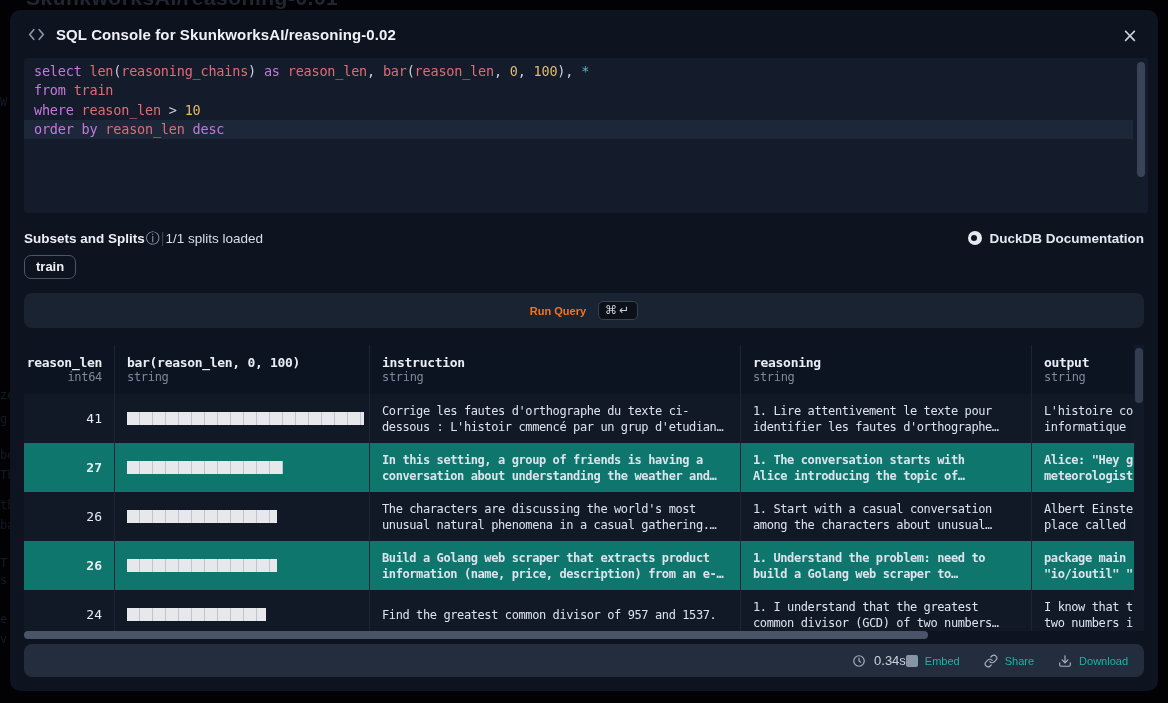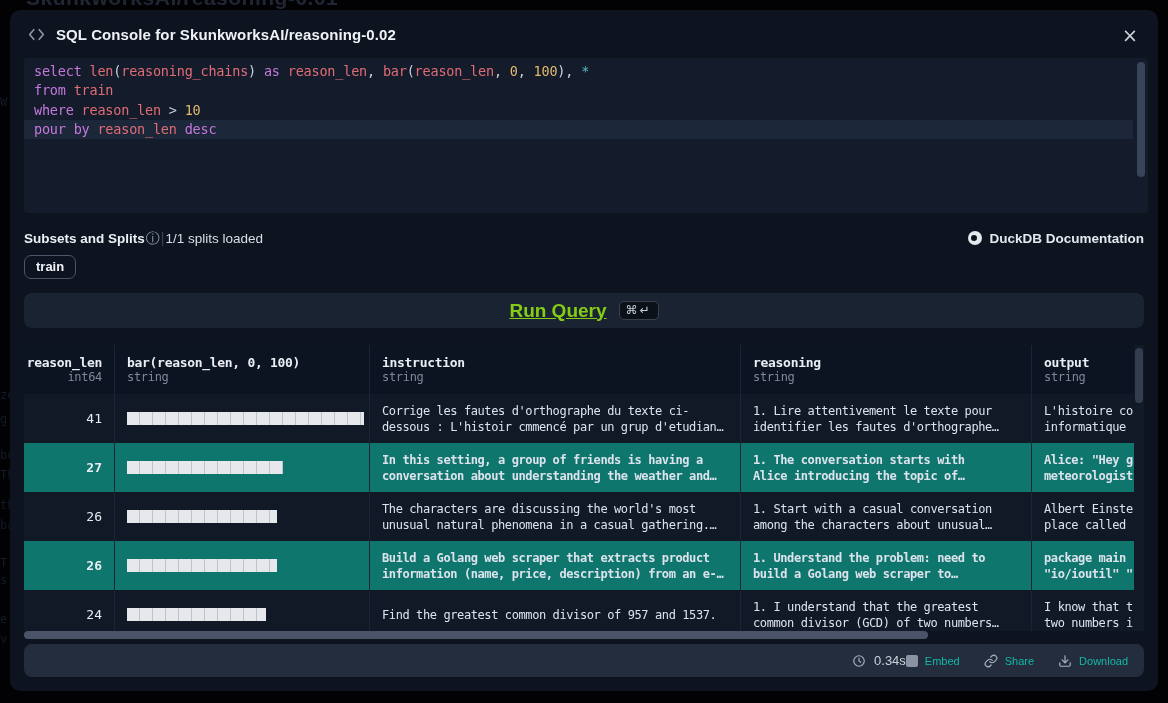--- a/index.html
+++ b/index.html
@@ -80,21 +80,21 @@
   .chip {
     border:1px solid #4c5668; border-radius:7px; padding:3px 11px 4px;
     font-size:13px; font-weight:bold; color:#eef1f6; background:transparent; cursor:pointer;
   }
   
   .run-bar {
     position:absolute; left:14px; top:283px; width:1120px; height:35px;
     background:#1a2332; border-radius:8px;
     display:flex; align-items:center; justify-content:center; gap:12px; cursor:pointer;
   }
-  .run-label { font-weight:bold; font-size:19px; color:#84cc16;text-decoration:underline; }
+  .run-label { font-weight:bold; font-size:11px; color:#f97316; }
   .kbd {
     background:#0c1018; border:1px solid #39424f; border-radius:5px;
     padding:1px 6px 2px; font-size:12px; color:#c8cfd9;
     font-family:"DejaVu Sans", sans-serif; letter-spacing:2px;
   }
   
   .table {
     position:absolute; left:14px; top:335px; width:1120px; height:294px;
     background:#0c1321; overflow:hidden;
     font-family:"DejaVu Sans Mono", monospace;
@@ -178,21 +178,21 @@
     </span>
     <span class="title">SQL Console for SkunkworksAI/reasoning-0.02</span>
     <button class="close-btn">×</button>
   </div>
 
   <div class="editor">
     <div id="editor-lines">
         <div class="code-line"><span class="tk-kw">select </span><span class="tk-id">len</span><span class="tk-pn">(</span><span class="tk-id">reasoning_chains</span><span class="tk-pn">) </span><span class="tk-kw">as </span><span class="tk-id">reason_len</span><span class="tk-pn">, </span><span class="tk-id">bar</span><span class="tk-pn">(</span><span class="tk-id">reason_len</span><span class="tk-pn">, </span><span class="tk-num">0</span><span class="tk-pn">, </span><span class="tk-num">100</span><span class="tk-pn">), </span><span class="tk-star">*</span></div>
         <div class="code-line"><span class="tk-kw">from </span><span class="tk-id">train</span></div>
         <div class="code-line"><span class="tk-kw">where </span><span class="tk-id">reason_len </span><span class="tk-pn">&gt; </span><span class="tk-num">10</span></div>
-        <div class="code-line hl"><span class="tk-kw">pour by </span><span class="tk-id">reason_len </span><span class="tk-kw">desc</span></div>
+        <div class="code-line hl"><span class="tk-kw">order by </span><span class="tk-id">reason_len </span><span class="tk-kw">desc</span></div>
       </div>
     <div class="editor-scrollbar"></div>
   </div>
 
   <div class="meta-row">
     <div class="meta-left">
       <span class="meta-title">Subsets and Splits</span>
       <span class="info-icon">ⓘ</span>
       <span class="meta-sep">|</span>
       <span class="meta-loaded">1/1 splits loaded</span>

